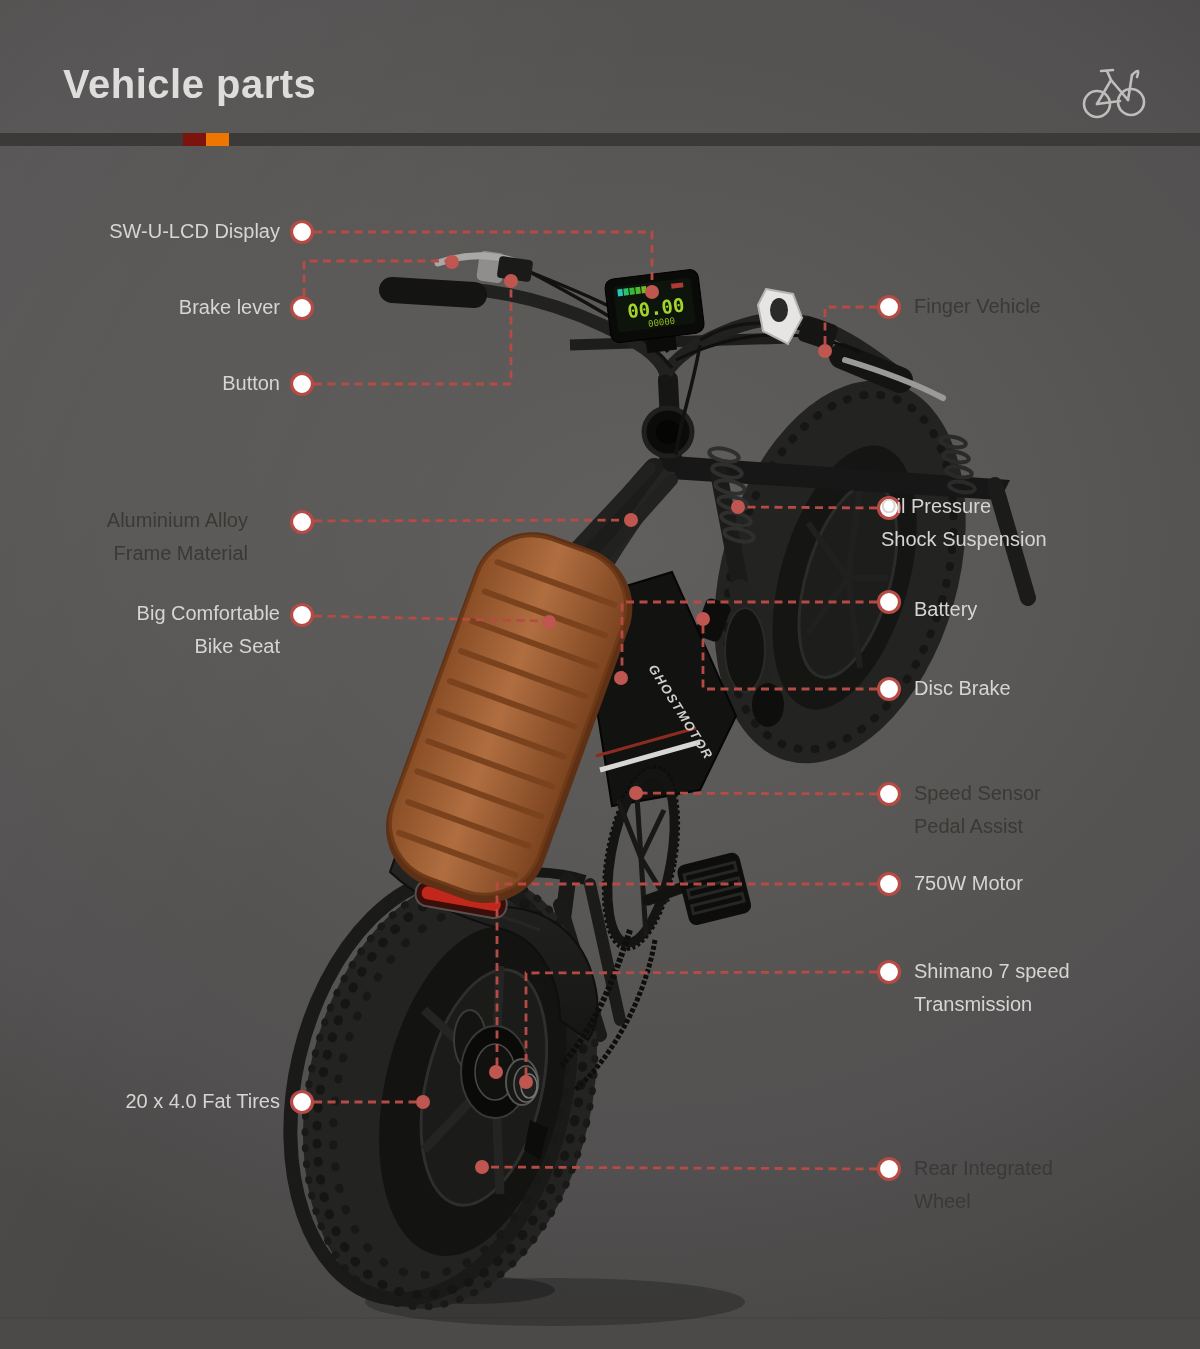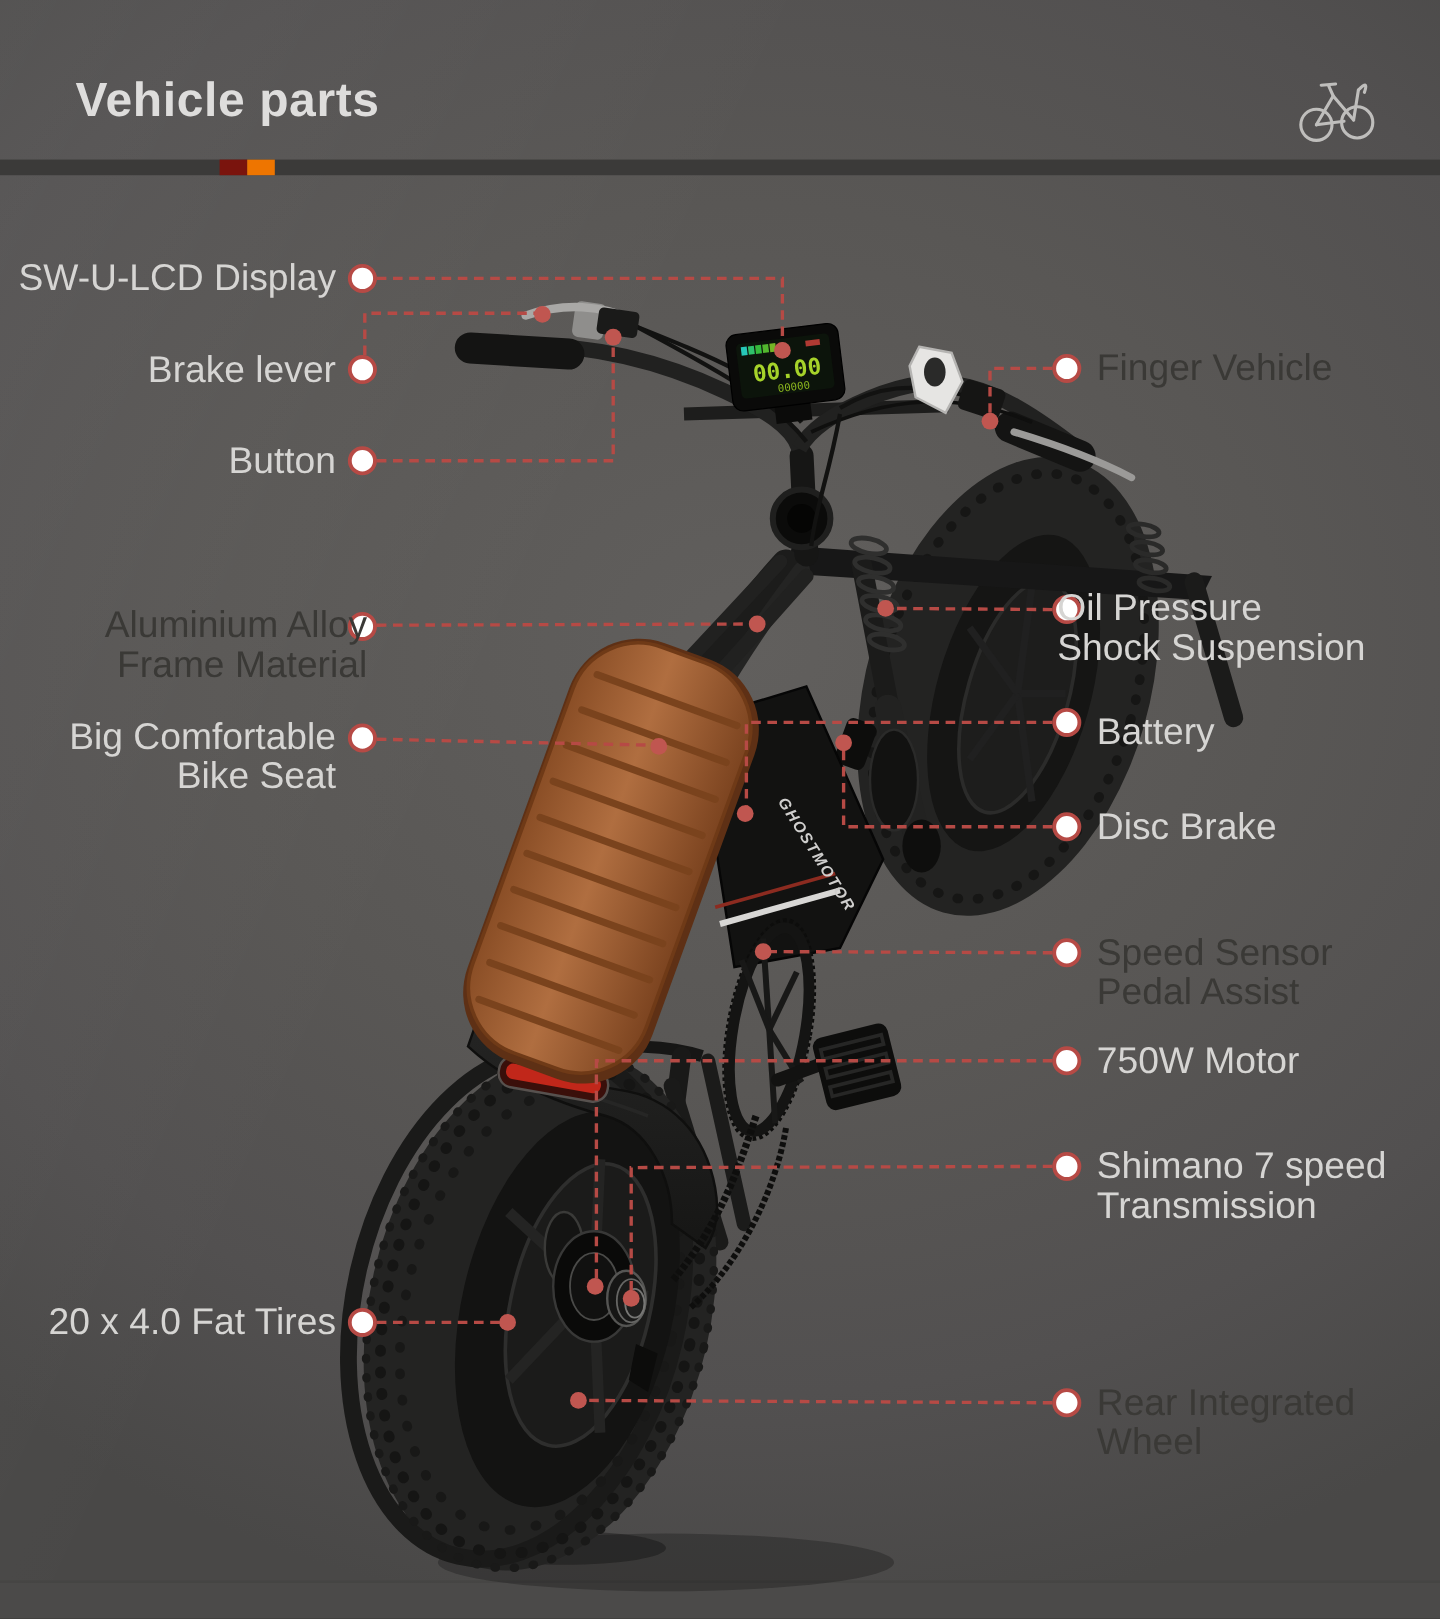--- a/index.html
+++ b/index.html
@@ -12,21 +12,21 @@
     background:linear-gradient(115deg, rgba(255,255,255,0.05) 0%, rgba(255,255,255,0) 38%);}
   .page-title{
     position:absolute;left:63px;top:62px;font-size:40px;font-weight:bold;
     color:#dedddc;letter-spacing:.5px;white-space:nowrap;
   }
   .stripe{position:absolute;left:0;top:133px;width:1200px;height:13px;}
   .sq{position:absolute;top:133px;width:23px;height:13px;}
   .bike-svg,.callout-svg{position:absolute;left:0;top:0;}
   .callout-svg{pointer-events:none;}
   #labels{position:absolute;inset:0;pointer-events:none;}
-  .label{position:absolute;font-size:31px;line-height:33px;white-space:nowrap;}
+  .label{position:absolute;font-size:20px;line-height:33px;white-space:nowrap;}
   .label.left{text-align:right;}
   .label.light{color:#d6d5d3;}
   .label.dark{color:#3a3936;}
   .bicycle-icon{position:absolute;left:1080px;top:58px;}
 </style>
 </head>
 <body>
 
 <div id="stage">
   <div class="sweep"></div>
@@ -274,21 +274,21 @@
   <div id="labels">
       <div class="label left light" style="top: 215px; right: 920px;">
         <div>SW-U-LCD Display</div>
       </div>
       <div class="label left light" style="top: 291px; right: 920px;">
         <div>Brake lever</div>
       </div>
       <div class="label left light" style="top: 367px; right: 920px;">
         <div>Button</div>
       </div>
-      <div class="label left dark" style="top: 504px; right: 894px; margin-left: 19px;">
+      <div class="label left dark" style="top: 504px; right: 952px; margin-left: 19px;">
         <div>Aluminium Alloy</div>
         <div>Frame Material</div>
       </div>
       <div class="label left light" style="top: 597px; right: 920px;">
         <div>Big Comfortable</div>
         <div>Bike Seat</div>
       </div>
       <div class="label left light" style="top: 1085px; right: 920px;">
         <div>20 x 4.0 Fat Tires</div>
       </div>

